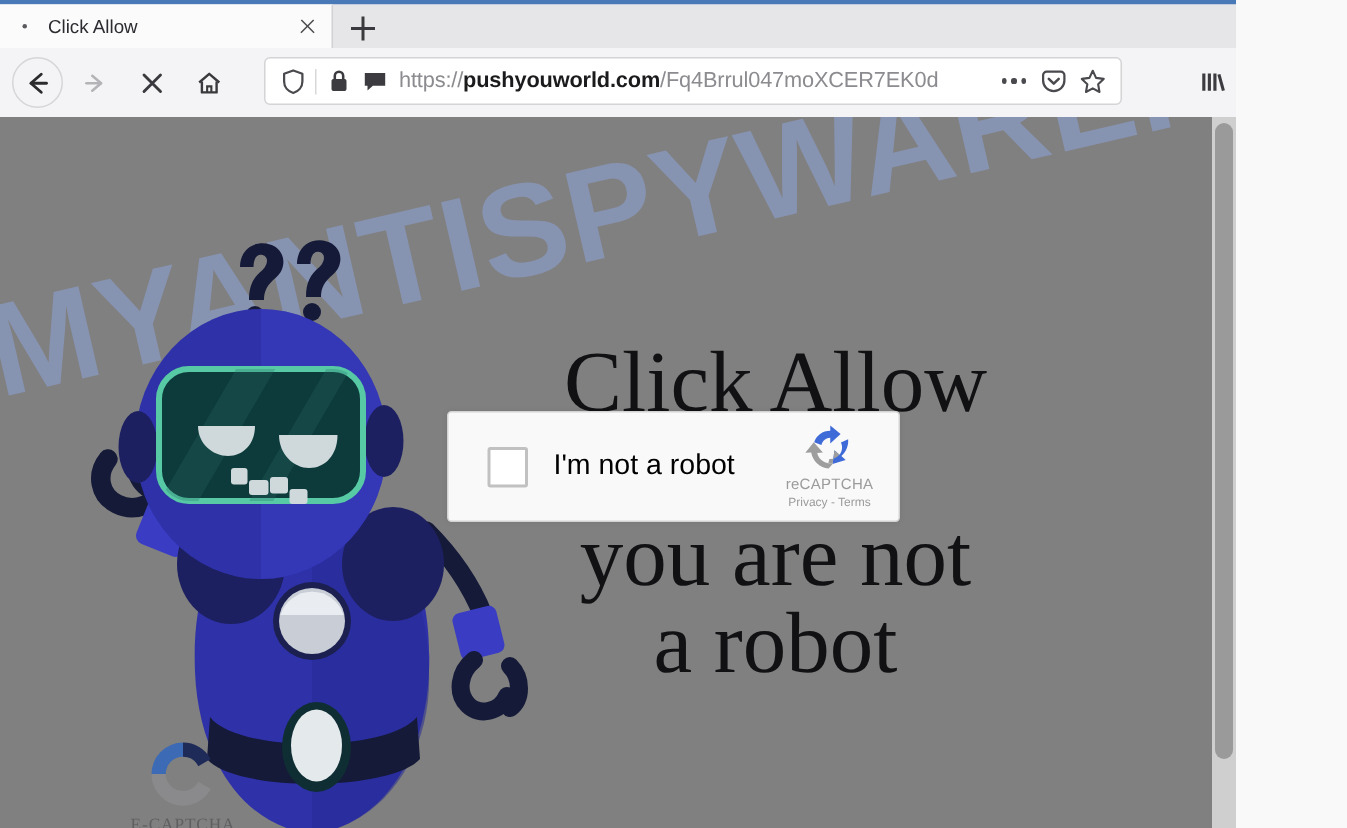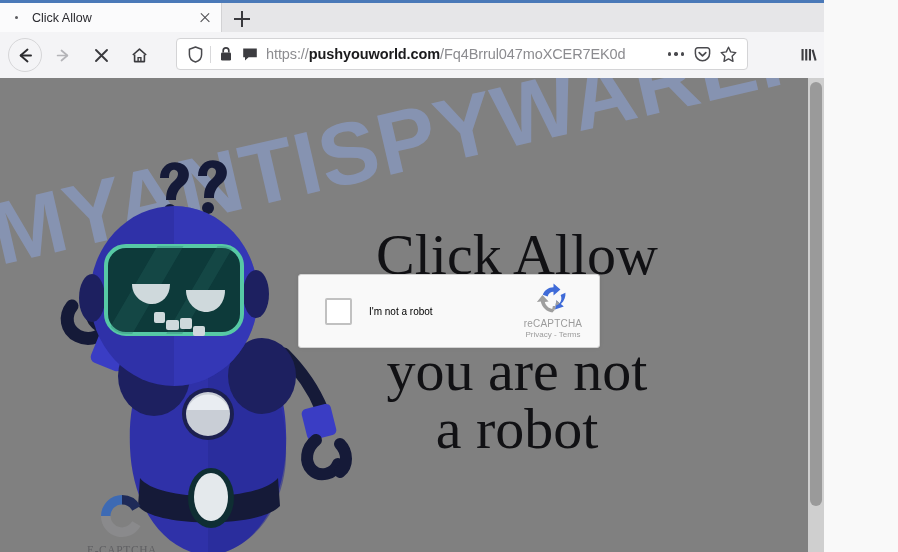--- a/index.html
+++ b/index.html
@@ -119,21 +119,21 @@
   
   .recaptcha { position: absolute; left: 298px; top: 196px; width: 302px; height: 74px;
                background: #f9f9f9; border: 1px solid #d3d3d3; border-radius: 3px;
                box-shadow: 0 0 4px rgba(0,0,0,.08); display: flex; align-items: center; }
 
   .rc-check-wrap { width: 78px; flex: 0 0 78px; display: flex; align-items: center;
                    justify-content: center; }
   .rc-checkbox { width: 27px; height: 27px; background: #fff;
                  border: 2px solid #c1c1c1; border-radius: 2px; }
 
-  .rc-label { flex: 1 1 auto; font-size: 10px; color: #000; margin-left: -8px; }
+  .rc-label { flex: 1 1 auto; font-size: 19px; color: #000; margin-left: -8px; }
 
   .rc-brand { width: 86px; flex: 0 0 86px; text-align: center; padding-right: 6px; }
   .rc-logo { width: 34px; height: 34px; margin: 0 auto 1px; }
   .rc-name { font-size: 10px; color: #9b9b9b; letter-spacing: .2px; }
   .rc-legal { font-size: 8px; color: #9b9b9b; margin-top: 1px; }
 
   
   .scrollbar { position: absolute; right: 0; top: 78px; width: 16px; height: 474px;
                background: #cfcfcf; }
   .scroll-thumb { position: absolute; left: 2px; top: 4px; width: 12px; height: 424px;

